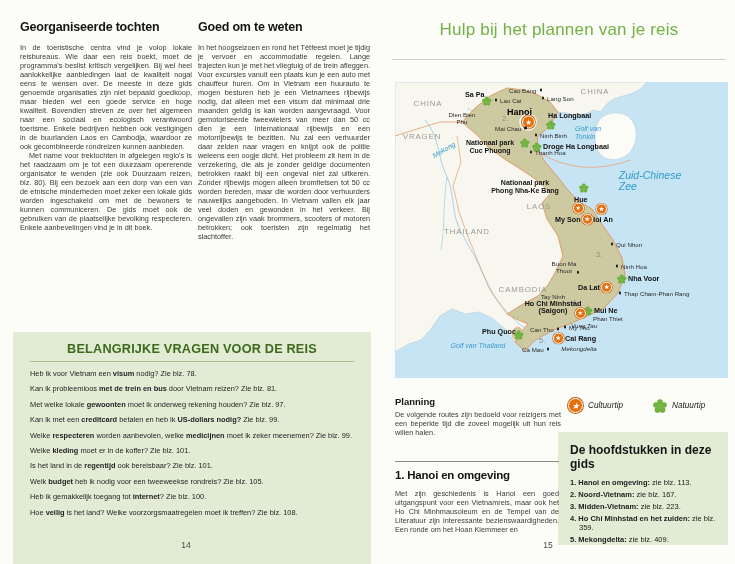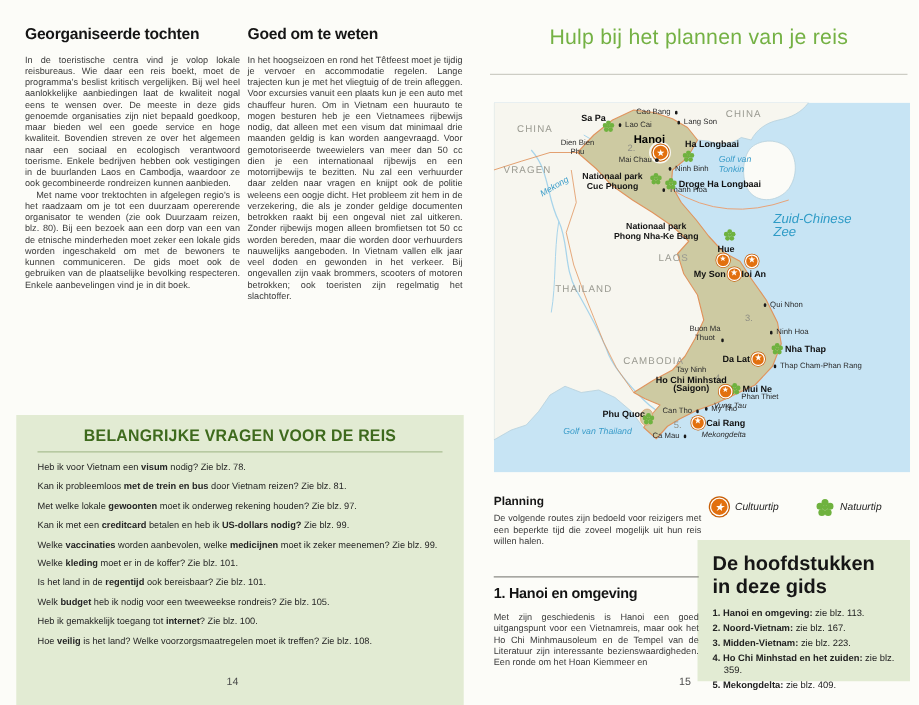--- a/index.html
+++ b/index.html
@@ -57,21 +57,21 @@
   .planning{position:absolute;left:5px;top:376px;width:166px;}
   .planning h3{font-size:9.5px;font-weight:bold;color:#161616;margin-bottom:3px;}
   .legend{position:absolute;left:178px;top:378px;width:160px;display:flex;gap:30px;}
   .leg-item{display:inline-flex;align-items:center;gap:5px;font-size:8.2px;font-style:italic;color:#222;}
   .leg-star{width:13px;height:13px;border-radius:50%;background:#e2700f;color:#fff;font-size:9px;
             display:inline-flex;align-items:center;justify-content:center;
             border:1.2px solid #fff;box-shadow:0 0 0 1px #c75f08;flex:none;}
   .leg-flower{width:14px;height:14px;flex:none;}
   .chapbox{position:absolute;left:168px;top:412px;width:170px;height:113px;background:#e2ebd3;
            box-sizing:border-box;padding:11px 12px;}
-  .ctitle{font-size:16px;font-weight:bold;color:#161616;margin-bottom:7px;}
+  .ctitle{font-size:12px;font-weight:bold;color:#161616;margin-bottom:7px;}
   .chap{font-size:7.5px;line-height:9.4px;color:#222;margin-bottom:2.6px;padding-left:9px;text-indent:-9px;}
   .s1rule{position:absolute;left:5px;top:441px;width:164px;border-top:1px solid #8a8a85;}
   .sect1{position:absolute;left:5px;top:449px;width:164px;}
   .sect1 h3{font-size:11.5px;font-weight:bold;color:#131313;margin-bottom:8px;letter-spacing:-0.2px;}
 </style>
 </head>
 <body>
 
 <div class="sheet">
 
@@ -86,21 +86,21 @@
       <p class="body">In het hoogseizoen en rond het Têtfeest moet je tijdig je vervoer en accommodatie regelen. Lange trajecten kun je met het vliegtuig of de trein afleggen. Voor excursies vanuit een plaats kun je een auto met chauffeur huren. Om in Vietnam een huurauto te mogen besturen heb je een Vietnamees rijbewijs nodig, dat alleen met een visum dat minimaal drie maanden geldig is kan worden aangevraagd. Voor gemotoriseerde tweewielers van meer dan 50 cc dien je een internationaal rijbewijs en een motorrijbewijs te bezitten. Nu zal een verhuurder daar zelden naar vragen en knijpt ook de politie weleens een oogje dicht. Het probleem zit hem in de verzekering, die als je zonder geldige documenten betrokken raakt bij een ongeval niet zal uitkeren. Zonder rijbewijs mogen alleen bromfietsen tot 50 cc worden bereden, maar die worden door verhuurders nauwelijks aangeboden. In Vietnam vallen elk jaar veel doden en gewonden in het verkeer. Bij ongevallen zijn vaak brommers, scooters of motoren betrokken; ook toeristen zijn regelmatig het slachtoffer.</p>
     </div>
     <div class="qbox">
       <div class="qtitle">BELANGRIJKE VRAGEN VOOR DE REIS</div>
       <div class="qrule"></div>
       <div>
           <div class="q">Heb ik voor Vietnam een <b>visum</b> nodig? Zie blz. 78.</div>
           <div class="q">Kan ik probleemloos <b>met de trein en bus</b> door Vietnam reizen? Zie blz. 81.</div>
           <div class="q">Met welke lokale <b>gewoonten</b> moet ik onderweg rekening houden? Zie blz. 97.</div>
           <div class="q">Kan ik met een <b>creditcard</b> betalen en heb ik <b>US-dollars nodig?</b> Zie blz. 99.</div>
-          <div class="q">Welke <b>vaccinaties</b> worden aanbevolen, welke <b>medicijnen</b> moet ik zeker meenemen? Zie blz. 99.</div>
+          <div class="q">Welke <b>respecteren</b> worden aanbevolen, welke <b>medicijnen</b> moet ik zeker meenemen? Zie blz. 99.</div>
           <div class="q">Welke <b>kleding</b> moet er in de koffer? Zie blz. 101.</div>
           <div class="q">Is het land in de <b>regentijd</b> ook bereisbaar? Zie blz. 101.</div>
           <div class="q">Welk <b>budget</b> heb ik nodig voor een tweeweekse rondreis? Zie blz. 105.</div>
           <div class="q">Heb ik gemakkelijk toegang tot <b>internet</b>? Zie blz. 100.</div>
           <div class="q">Hoe <b>veilig</b> is het land? Welke voorzorgsmaatregelen moet ik treffen? Zie blz. 108.</div>
         </div>
     </div>
   </div>
   <div class="pnum p14">14</div>
 
@@ -206,21 +206,21 @@
           <span class="ml city ctr" style="left: 169px; top: 185px; transform: translate(-50%, -50%);"><span class="mt">Buon Ma
 Thuot</span></span>
           <span class="ml " style="left: 180px; top: 190px; transform: translate(0px, -50%);"><span class="mi dot"></span></span>
           <span class="ml bold" style="left: 222px; top: 197px; transform: translate(0px, -50%);"><svg viewBox="0 0 10 10" class="mi flower">
               <circle cx="5" cy="2.1" r="2" fill="#6fb23f"></circle>
               <circle cx="7.9" cy="4.3" r="2" fill="#6fb23f"></circle>
               <circle cx="6.8" cy="7.8" r="2" fill="#6fb23f"></circle>
               <circle cx="3.2" cy="7.8" r="2" fill="#6fb23f"></circle>
               <circle cx="2.1" cy="4.3" r="2" fill="#6fb23f"></circle>
               <circle cx="5" cy="5.1" r="1.4" fill="#6fb23f"></circle>
-            </svg><span class="mt">Nha Thap</span></span>
+            </svg><span class="mt">Nha Voor</span></span>
           <span class="ml bold" style="left: 183px; top: 205px; transform: translate(0px, -50%);"><span class="mt">Da Lat</span><span class="mi star"></span></span>
           <span class="ml city" style="left: 222px; top: 211px; transform: translate(0px, -50%);"><span class="mi dot"></span><span class="mt">Thap Cham-Phan Rang</span></span>
           <span class="ml bold" style="left: 188px; top: 229px; transform: translate(0px, -50%);"><svg viewBox="0 0 10 10" class="mi flower">
               <circle cx="5" cy="2.1" r="2" fill="#6fb23f"></circle>
               <circle cx="7.9" cy="4.3" r="2" fill="#6fb23f"></circle>
               <circle cx="6.8" cy="7.8" r="2" fill="#6fb23f"></circle>
               <circle cx="3.2" cy="7.8" r="2" fill="#6fb23f"></circle>
               <circle cx="2.1" cy="4.3" r="2" fill="#6fb23f"></circle>
               <circle cx="5" cy="5.1" r="1.4" fill="#6fb23f"></circle>
             </svg><span class="mt">Mui Ne</span></span>

